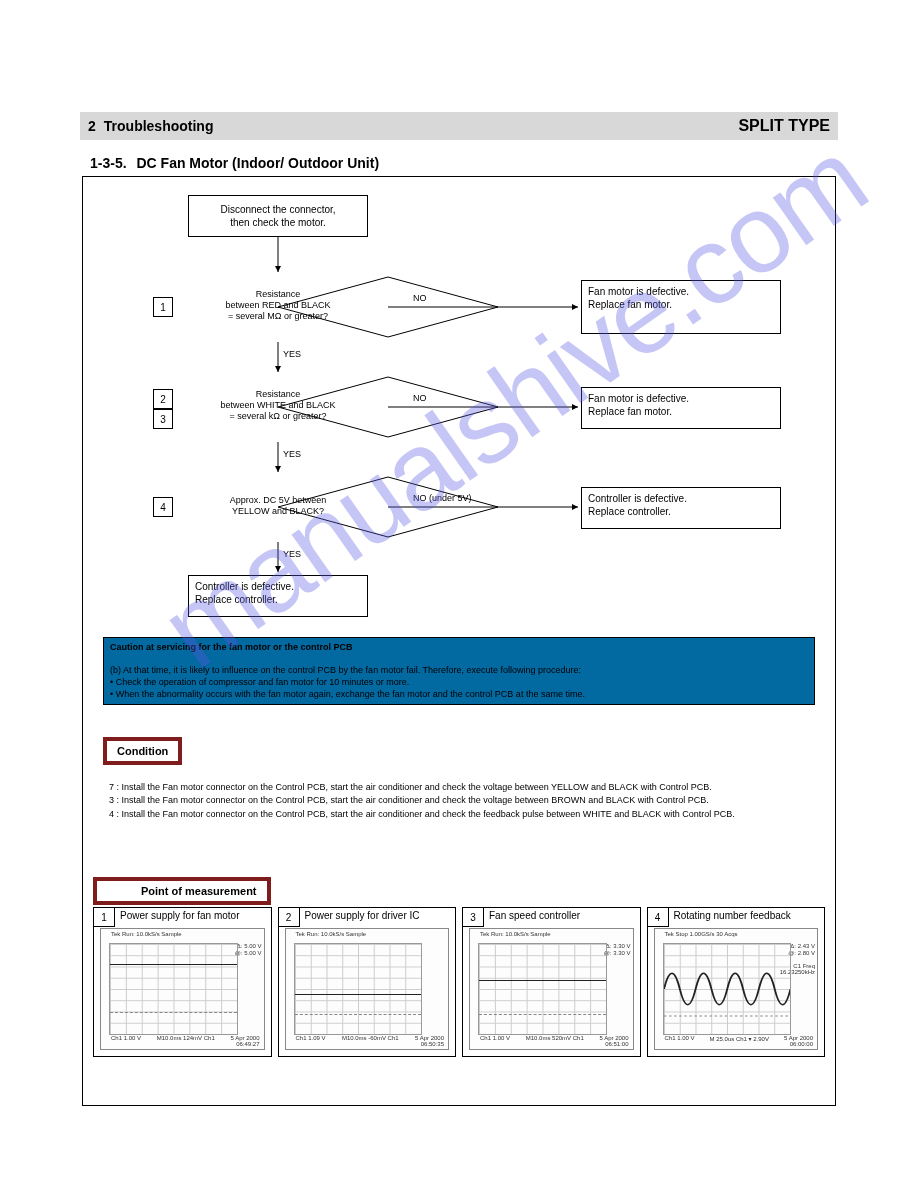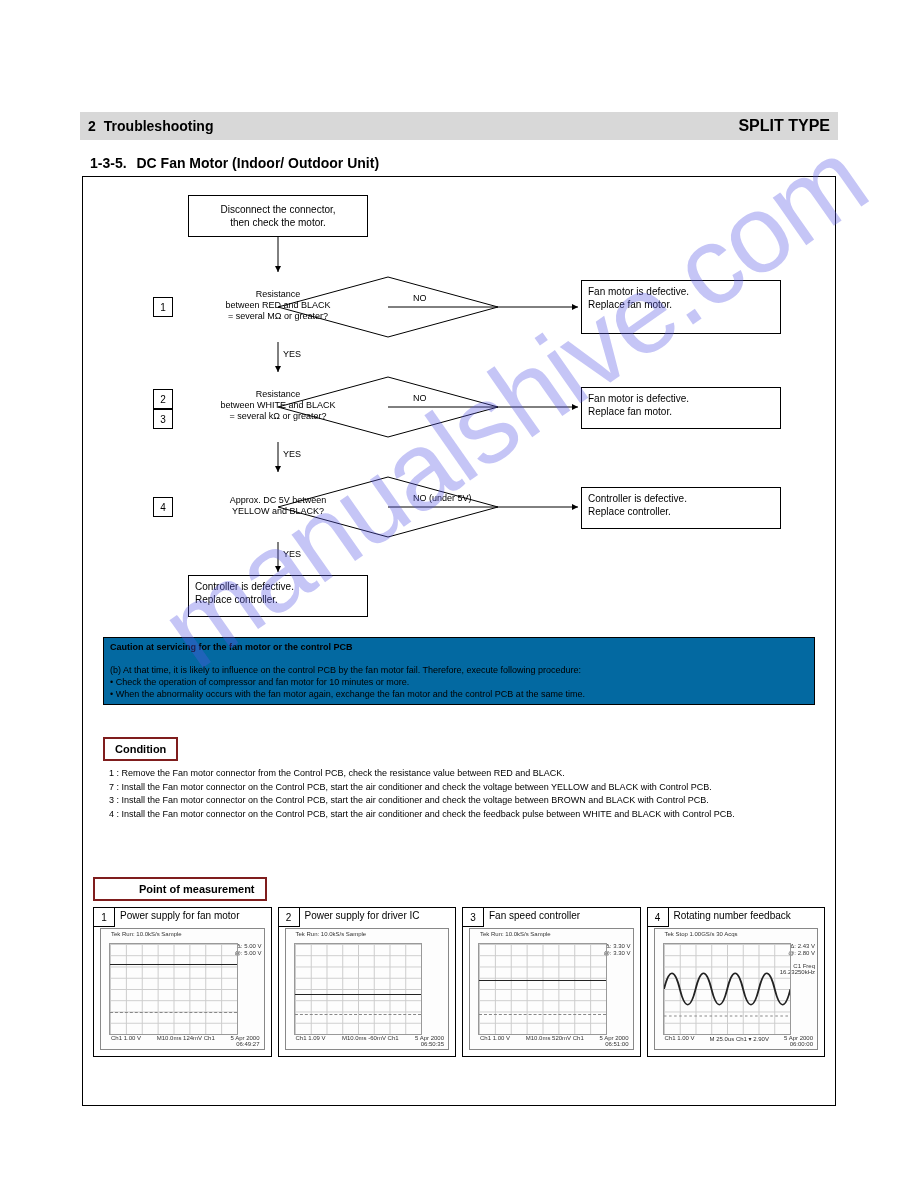--- a/index.html
+++ b/index.html
@@ -108,21 +108,21 @@
     border: 1px solid #000;
     background: #0369a1;
     font-size: 9px;
     padding: 4px 6px;
     box-sizing: border-box;
     line-height: 1.3;
     text-align: left;
   }
   .condition-box {
     position: absolute;
-    border: 2px solid #7f1d1d;
+    border: 4px solid #7f1d1d;
     font-size: 11px;
     font-weight: bold;
     padding: 4px 10px;
   }
   .condition-text {
     position: absolute;
     font-size: 9px;
     line-height: 1.5;
   }
   .po-row {
@@ -317,21 +317,21 @@
     <div class="caution-rect" style="top:460px;left:20px;right:20px;">
       <b>Caution at servicing for the fan motor or the control PCB</b><br>
       <br>
       <span>(b) At that time, it is likely to influence on the control PCB by the fan motor fail. Therefore, execute following procedure:</span><br>
       <span>  • Check the operation of compressor and fan motor for 10 minutes or more.</span><br>
       <span>  • When the abnormality occurs with the fan motor again, exchange the fan motor and the control PCB at the same time.</span>
     </div>
 
     <div class="condition-box" style="top:560px;left:20px;">Condition</div>
     <div class="condition-text" style="top:590px;left:26px;right:20px;">
-      <span>1 : Remove the Fan motor connector from the Control PCB, check the resistance value between RED and BLACK.</span><br>
+      <br>
       <span>7 : Install the Fan motor connector on the Control PCB, start the air conditioner and check the voltage between YELLOW and BLACK with Control PCB.</span><br>
       <span>3 : Install the Fan motor connector on the Control PCB, start the air conditioner and check the voltage between BROWN and BLACK with Control PCB.</span><br>
       <span>4 : Install the Fan motor connector on the Control PCB, start the air conditioner and check the feedback pulse between WHITE and BLACK with Control PCB.</span>
     </div>
 
     <div class="condition-box" style="top:700px;left:10px;padding-left:44px;">Point of measurement</div>
 
     <div class="po-row" style="top:730px;">
 
       <div class="po-cell">

